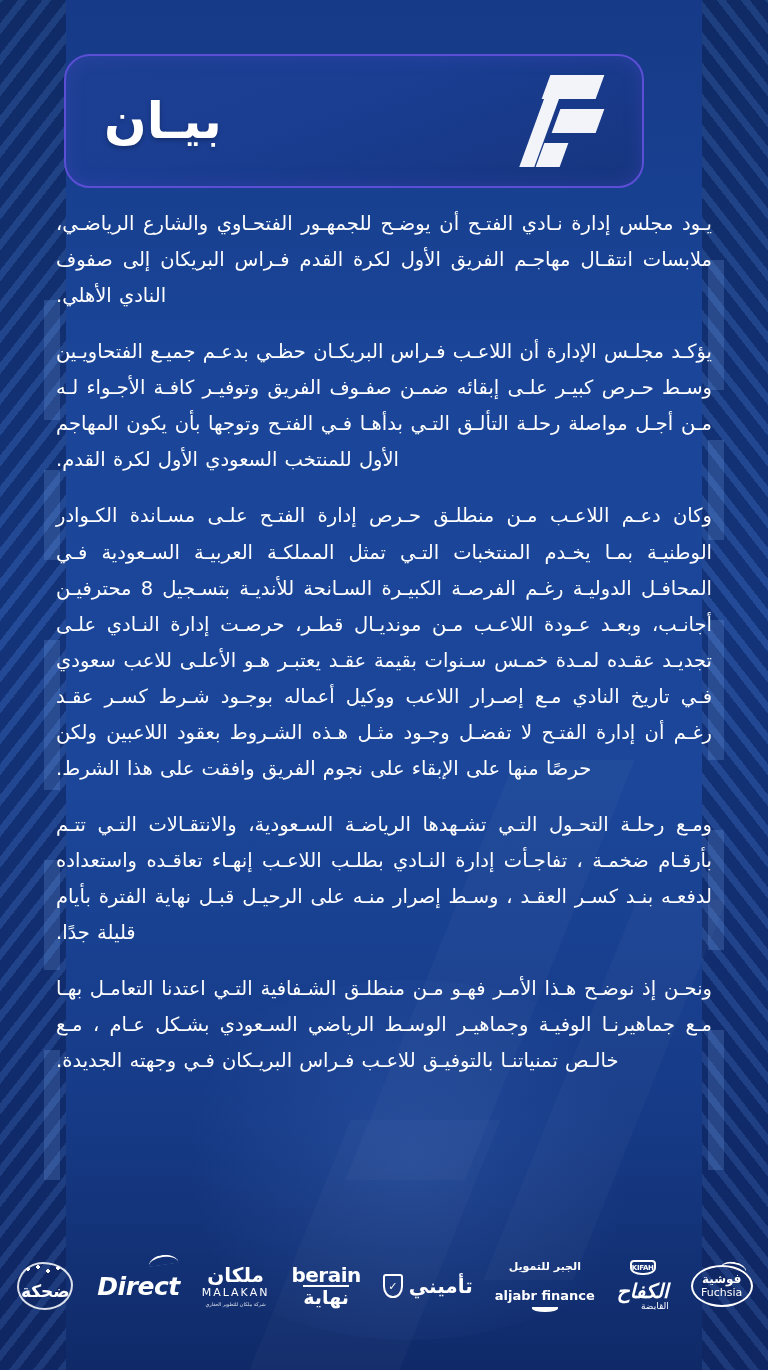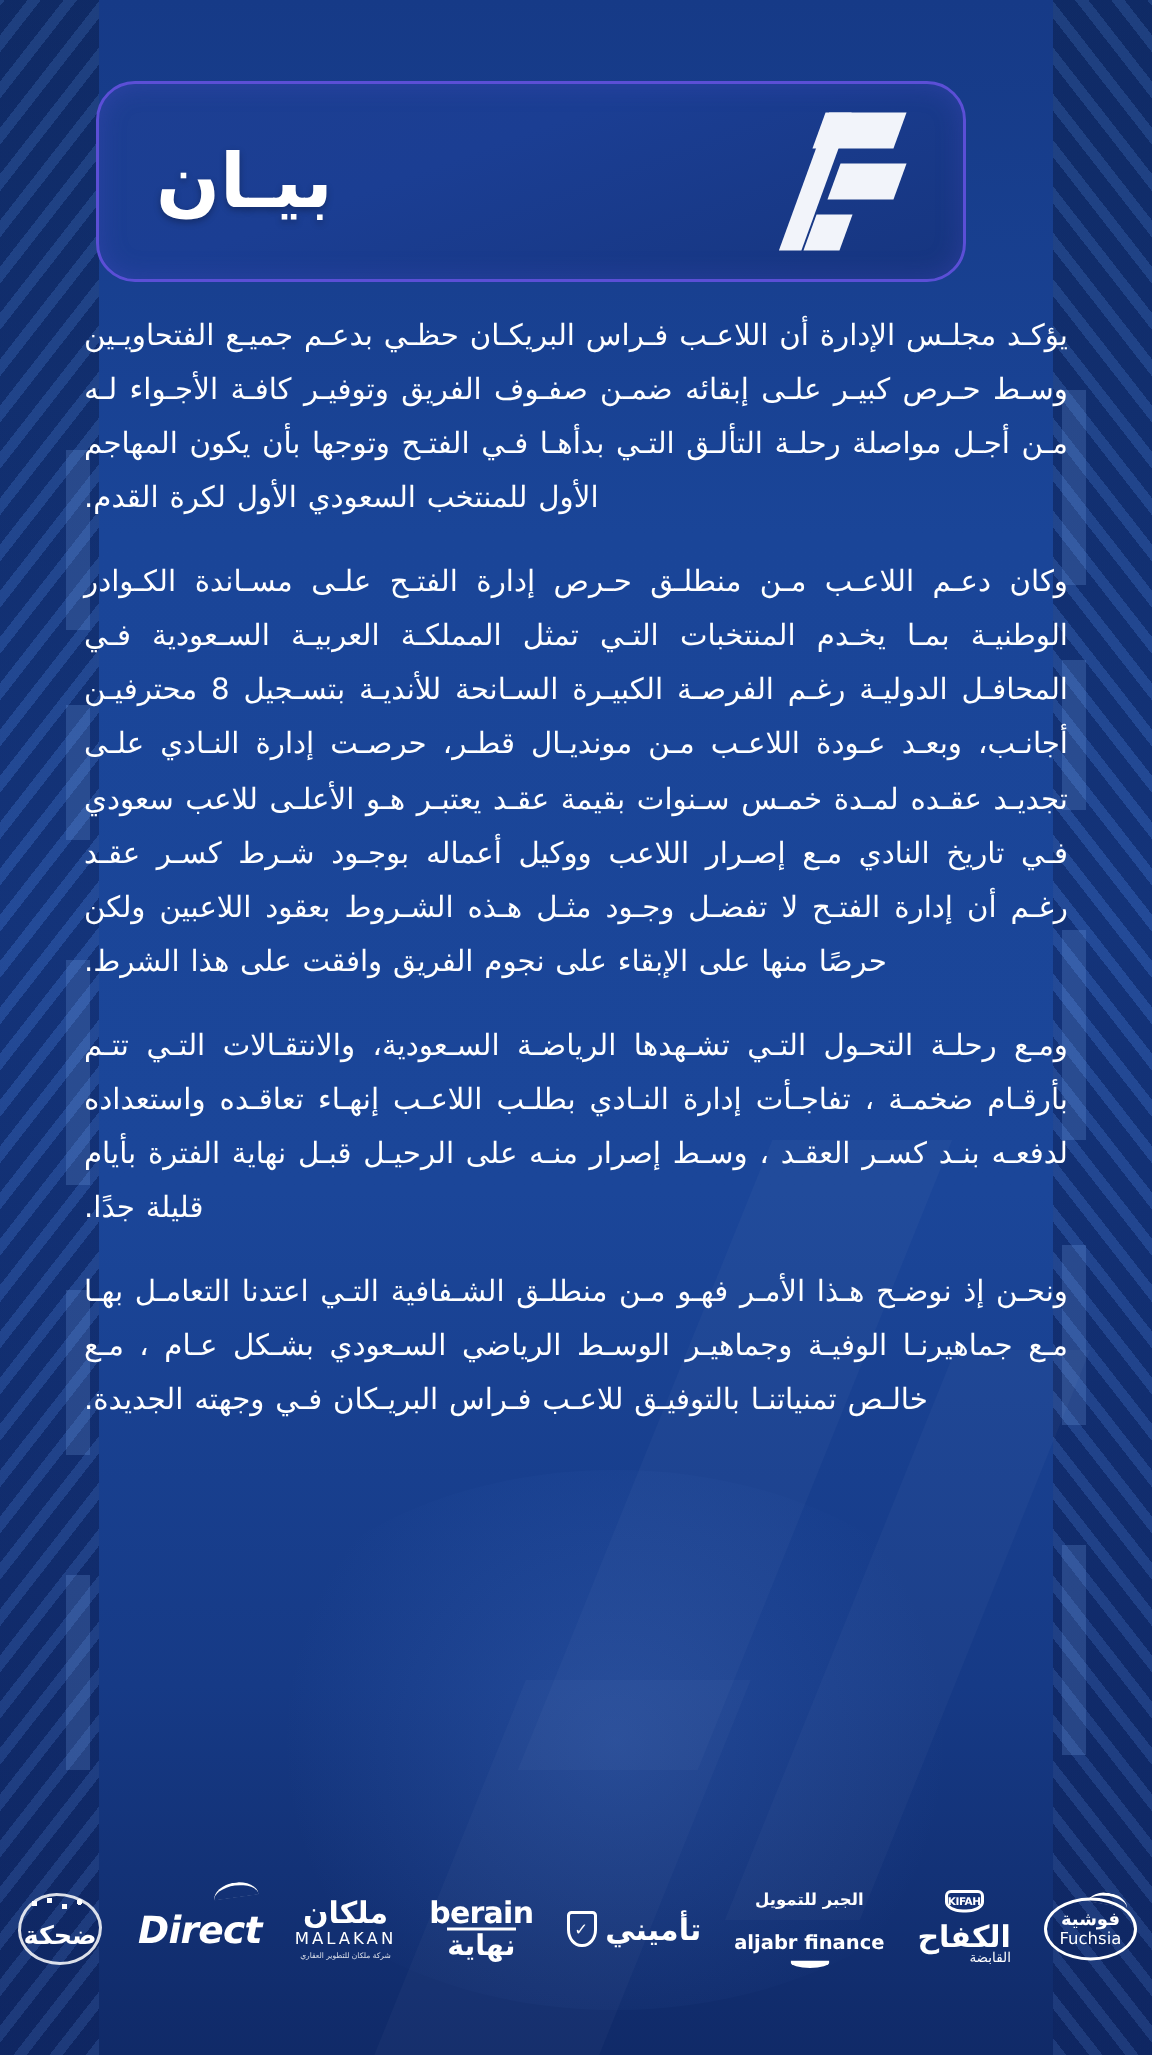--- a/index.html
+++ b/index.html
@@ -221,21 +221,21 @@
   }
 
   .sp-kifah { display:flex; flex-direction:column; align-items:center; gap:6px; }
   .sp-kifah .badge {
     width:26px; height:30px;
     border:2px solid #fff;
     border-radius:4px 4px 46% 46%;
     display:flex; align-items:center; justify-content:center;
     font-size:7px; font-weight:bold; letter-spacing:-.3px;
   }
-  .sp-kifah .ar  { font-size:20px; font-weight:bold; direction:rtl; line-height:1.05; }
+  .sp-kifah .ar  { font-size:20px; font-weight:bold; direction:rtl; line-height:1.05;font-style:italic; }
   .sp-kifah .sub { font-size:9px; direction:rtl; line-height:1.1; }
 
   .sp-fuchsia {
     width:62px; height:42px;
     border:2px solid #fff;
     border-radius:50%;
     display:flex; flex-direction:column;
     align-items:center; justify-content:center;
     position:relative;
   }
@@ -281,20 +281,21 @@
     <span class="logo-mark">
       <i class="stem"></i>
       <i class="bar1"></i>
       <i class="bar2"></i>
       <i class="bar3"></i>
     </span>
     <span id="statement-title">بيـان</span>
   </div>
 
   <div id="statement-body">
+    <p class="para">يـود مجلس إدارة نـادي الفتـح أن يوضـح للجمهـور الفتحـاوي والشارع الرياضـي، ملابسات انتقـال مهاجـم الفريق الأول لكرة القدم فـراس البريكان إلى صفوف النادي الأهلي.</p>
     <p class="para">يؤكـد مجلـس الإدارة أن اللاعـب فـراس البريكـان حظـي بدعـم جميـع الفتحاويـين وسـط حـرص كبيـر علـى إبقائه ضمـن صفـوف الفريق وتوفيـر كافـة الأجـواء لـه مـن أجـل مواصلة رحلـة التألـق التـي بدأهـا فـي الفتـح وتوجها بأن يكون المهاجم الأول للمنتخب السعودي الأول لكرة  القدم.</p>
     <p class="para">وكان دعـم اللاعـب مـن منطلـق حـرص إدارة الفتـح علـى مسـاندة الكـوادر الوطنيـة بمـا يخـدم المنتخبات التـي تمثل المملكـة العربيـة السـعودية فـي المحافـل الدوليـة رغـم الفرصـة الكبيـرة السـانحة للأنديـة بتسـجيل 8 محترفيـن أجانـب، وبعـد عـودة اللاعـب مـن مونديـال قطـر، حرصـت إدارة النـادي علـى تجديـد عقـده لمـدة خمـس سـنوات بقيمة عقـد يعتبـر هـو الأعلـى للاعب سعودي فـي تاريخ النادي مـع إصـرار اللاعب ووكيل أعماله بوجـود شـرط كسـر عقـد رغـم أن إدارة الفتـح لا تفضـل وجـود مثـل هـذه الشـروط بعقود اللاعبين ولكن حرصًا منها على الإبقاء على نجوم الفريق وافقت على هذا الشرط.</p>
     <p class="para">ومـع رحلـة التحـول التـي تشـهدها الرياضـة السـعودية، والانتقـالات التـي تتـم بأرقـام ضخمـة ، تفاجـأت إدارة النـادي بطلـب اللاعـب إنهـاء تعاقـده واستعداده لدفعـه بنـد كسـر العقـد ، وسـط إصرار منـه على الرحيـل قبـل نهاية الفترة بأيام قليلة جدًا.</p>
     <p class="para">ونحـن إذ نوضـح هـذا الأمـر فهـو مـن منطلـق الشـفافية التـي اعتدنا التعامـل بهـا مـع جماهيرنـا الوفيـة وجماهيـر الوسـط الرياضي السـعودي بشـكل عـام ، مـع خالـص تمنياتنـا بالتوفيـق للاعـب فـراس البريـكان فـي وجهته الجديدة.</p>
   </div>
 
   <div id="sponsor-bar">
 
     <div class="sponsor sp-dhahka">
       <span class="blob"></span>

